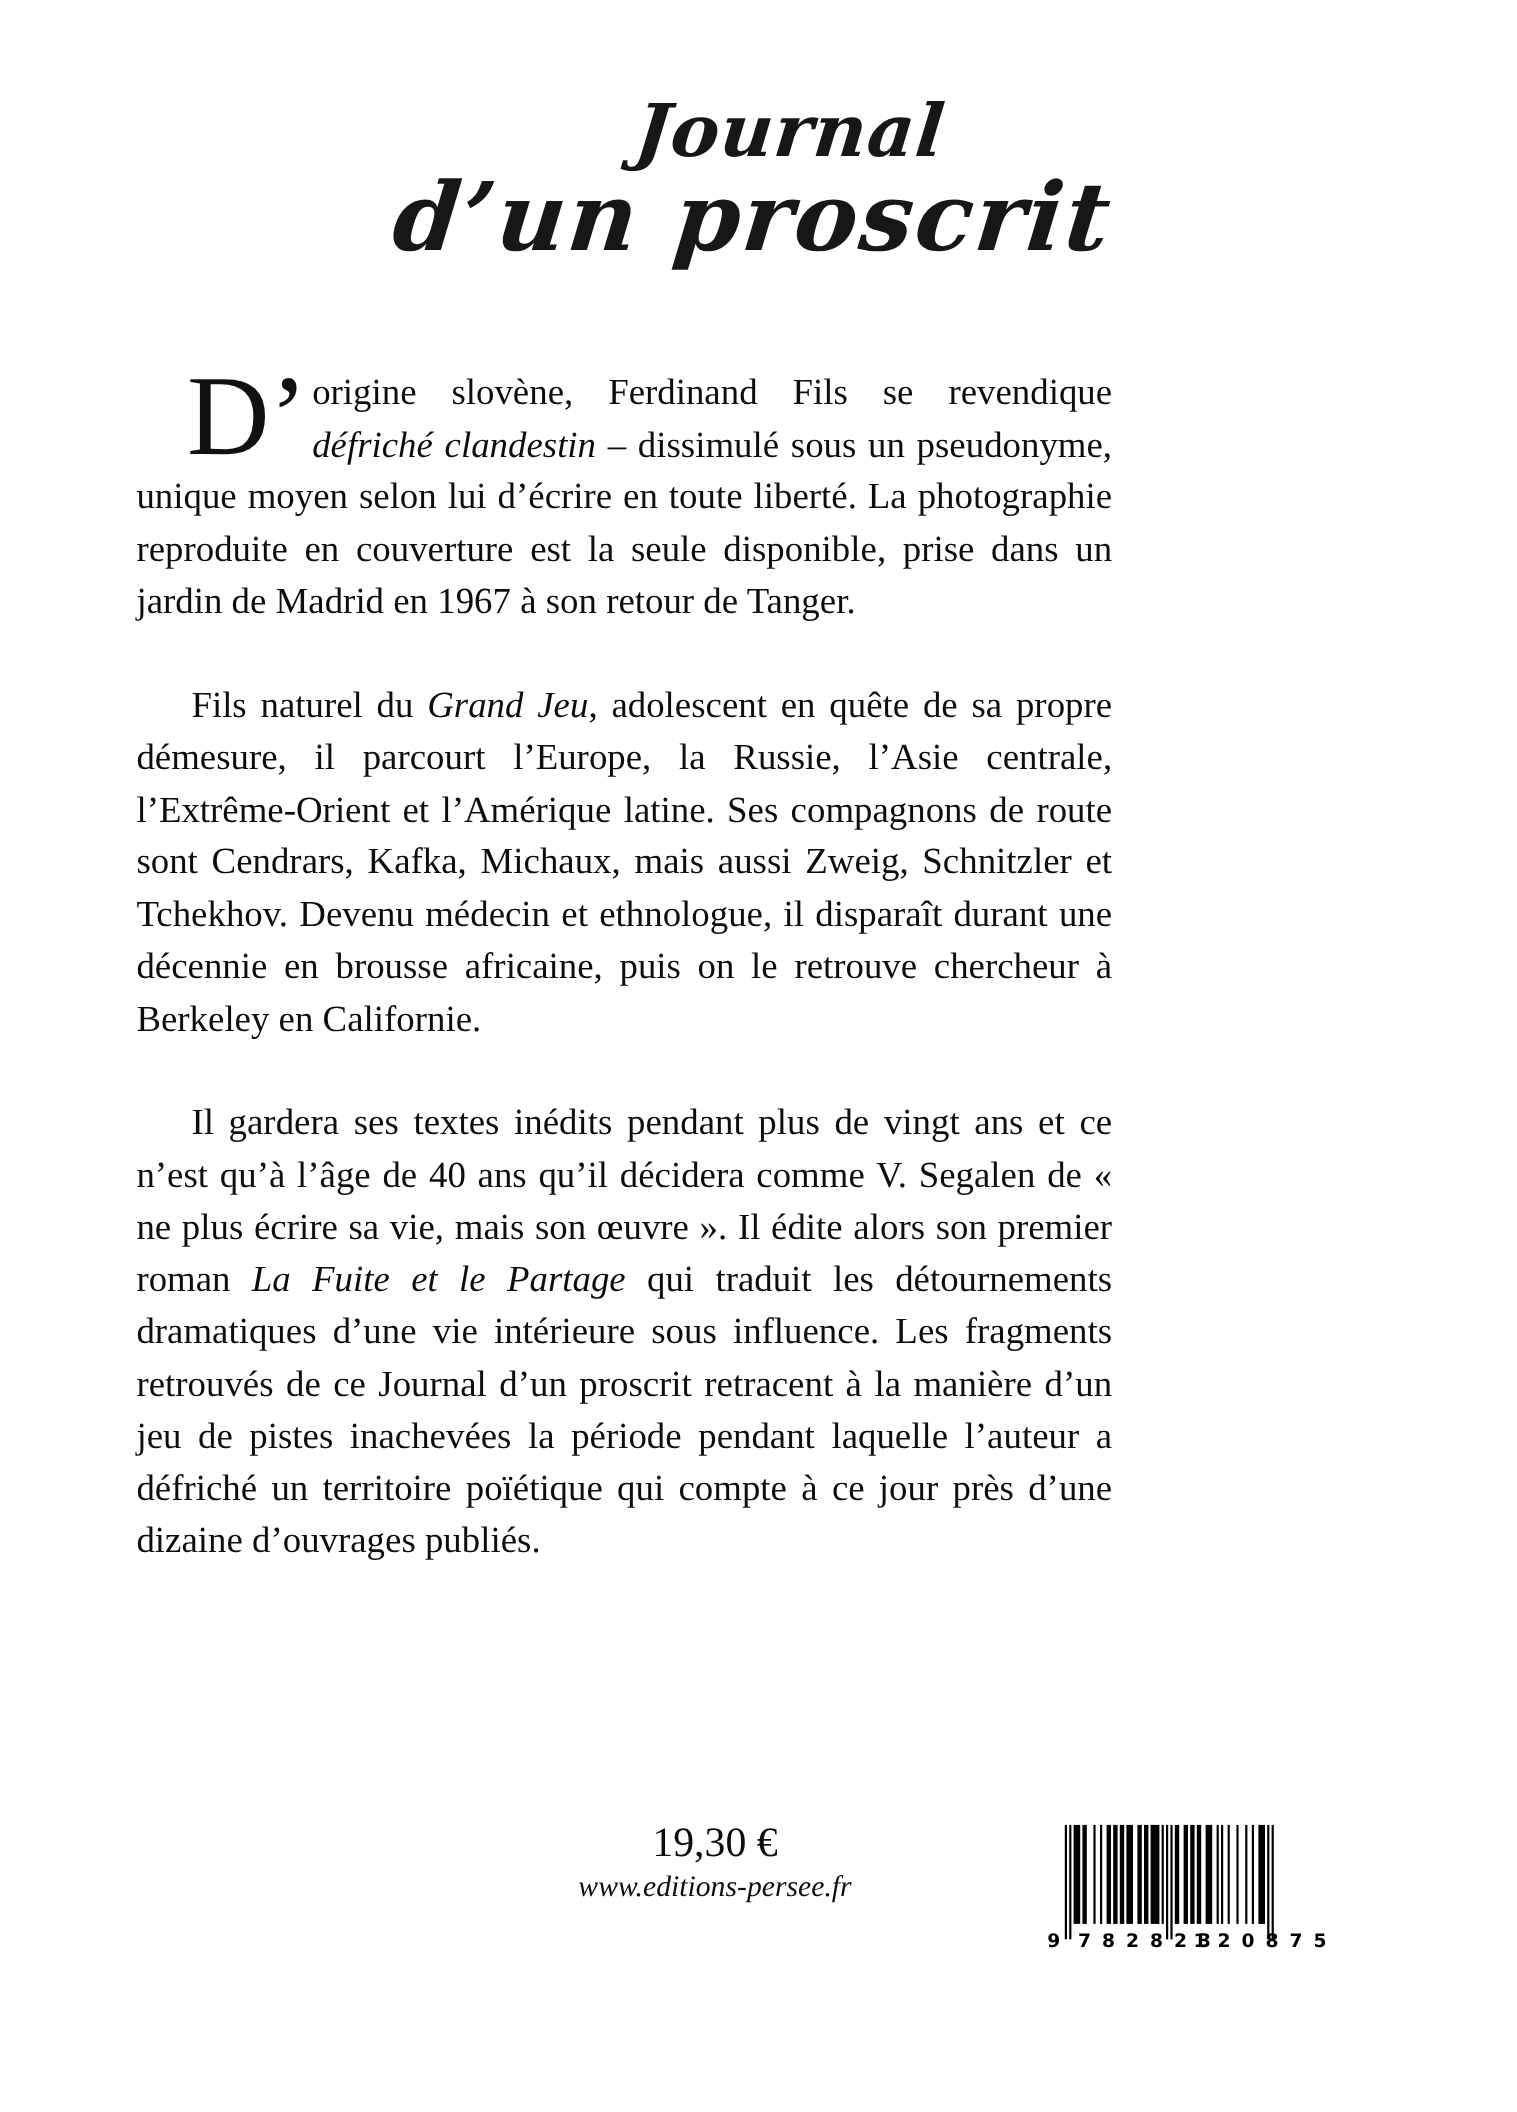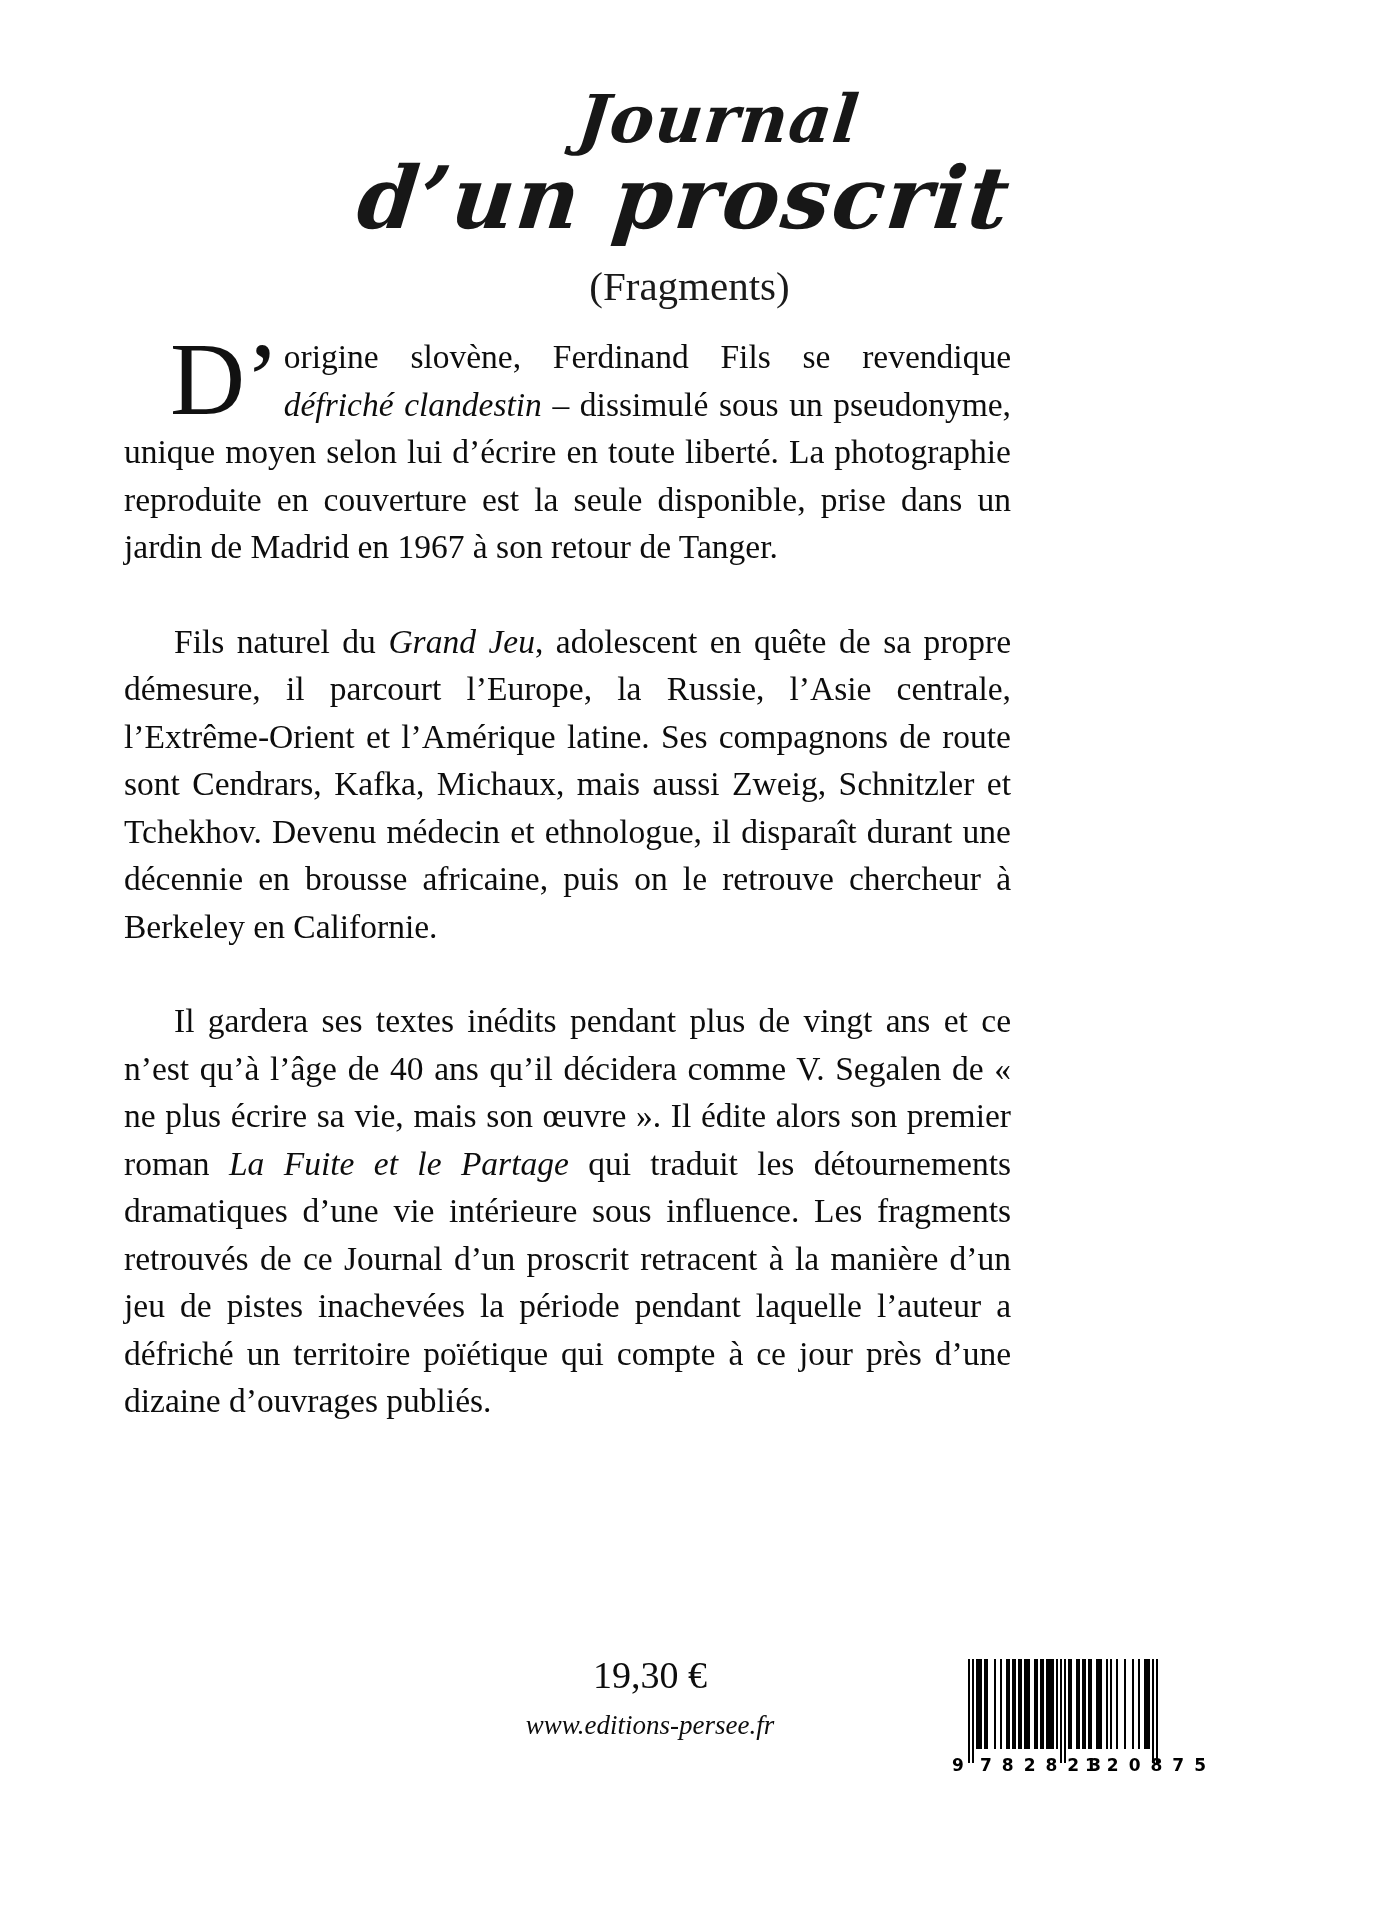--- a/index.html
+++ b/index.html
@@ -145,21 +145,21 @@
     margin-top: 2px;
   }
 
   .website {
     font-family: "Liberation Serif", "DejaVu Serif", serif;
     font-style: italic;
     font-size: 27px;
     line-height: 34px;
     color: #0d0d0d;
     display: block;
-    margin-top: 12px;
+    margin-top: 2px;
   }
 
   
   .barcode-area {
     position: absolute;
     left: 950px;
     top: 5px;
     width: 250px;
     height: 135px;
   }
@@ -199,21 +199,20 @@
   }
 </style>
 </head>
 <body>
 
 <div class="page">
 
   <div class="title-block">
     <span class="title-line1">Journal</span>
     <span class="title-line2">d’un proscrit</span>
-    <span class="subtitle">(Fragments)</span>
   </div>
 
   <div class="body-wrap">
 
     <p class="para"><span class="dropcap">D’</span><span>origine slovène, Ferdinand Fils se revendique </span><em class="it">défriché clandestin</em><span> – dissimulé sous un pseudonyme, unique moyen selon lui d’écrire en toute liberté. La photographie reproduite en couverture est la seule disponible, prise dans un jardin de Madrid en 1967 à son retour de Tanger.</span></p>
 
     <p class="para indent"><span>Fils naturel du </span><em class="it">Grand Jeu</em><span>, adolescent en quête de sa propre démesure, il parcourt l’Europe, la Russie, l’Asie centrale, l’Extrême-Orient et l’Amérique latine. Ses compagnons de route sont Cendrars, Kafka, Michaux, mais aussi Zweig, Schnitzler et Tchekhov. Devenu médecin et ethnologue, il disparaît durant une décennie en brousse africaine, puis on le retrouve chercheur à Berkeley en Californie.</span></p>
 
     <p class="para indent"><span>Il gardera ses textes inédits pendant plus de vingt ans et ce n’est qu’à l’âge de 40 ans qu’il décidera comme V. Segalen de « ne plus écrire sa vie, mais son œuvre ». Il édite alors son premier roman </span><em class="it">La Fuite et le Partage</em><span> qui traduit les détournements dramatiques d’une vie intérieure sous influence. Les fragments retrouvés de ce Journal d’un proscrit retracent à la manière d’un jeu de pistes inachevées la période pendant laquelle l’auteur a défriché un territoire poïétique qui compte à ce jour près d’une dizaine d’ouvrages publiés.</span></p>
 

